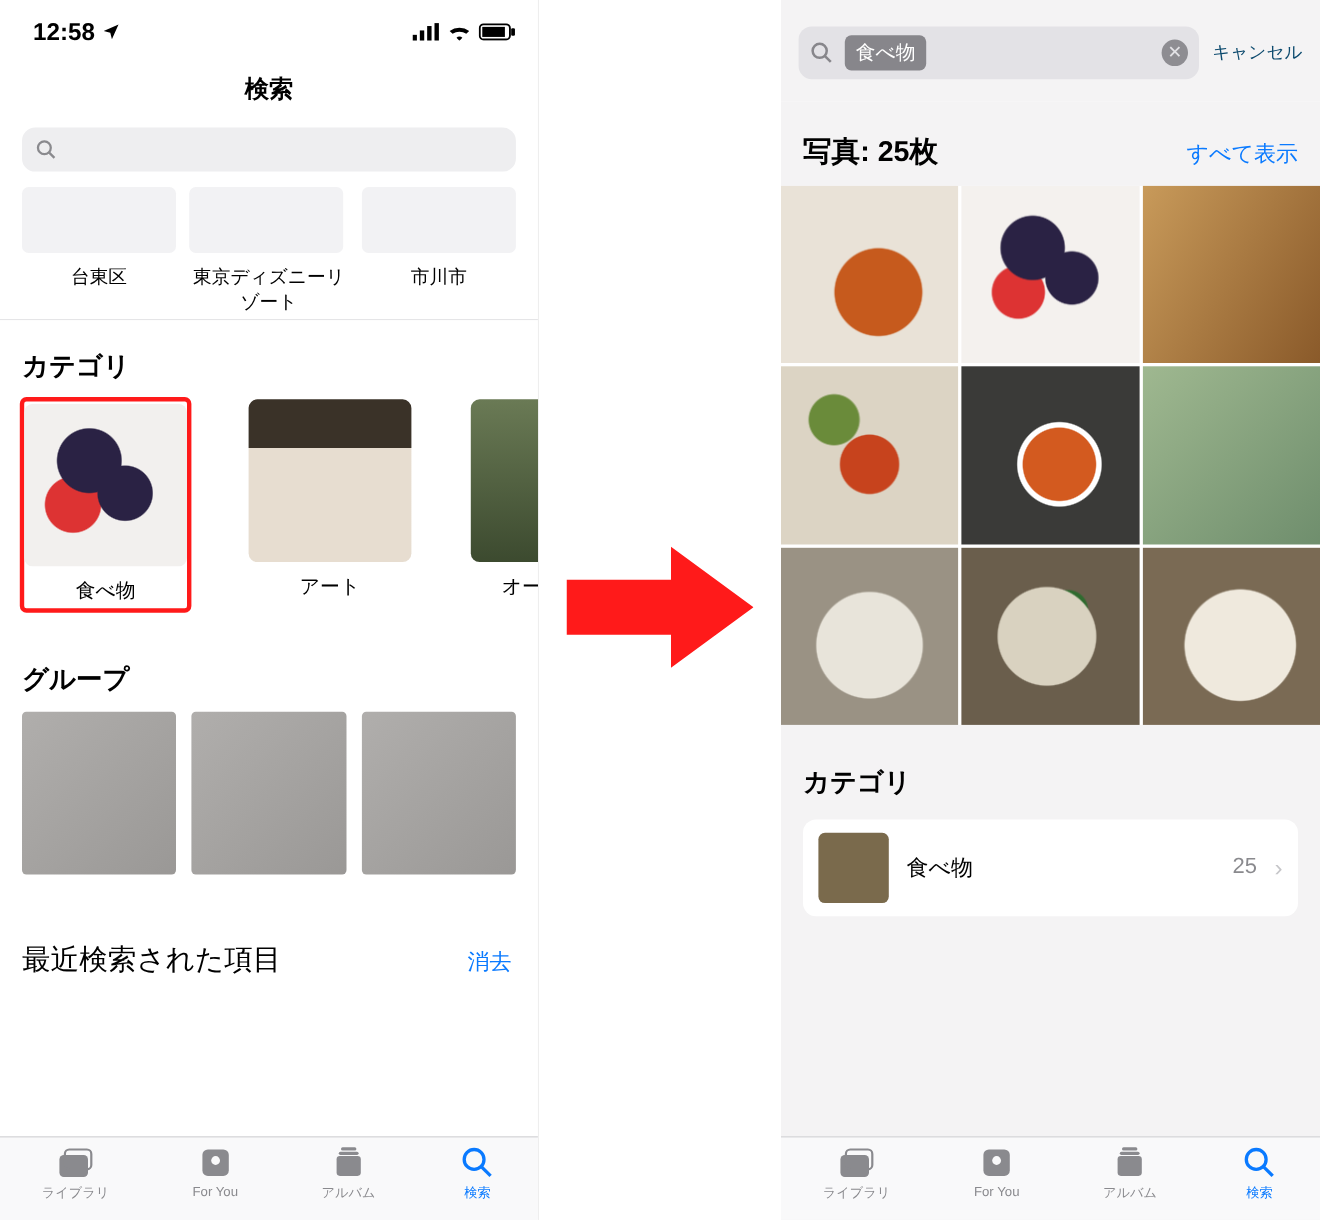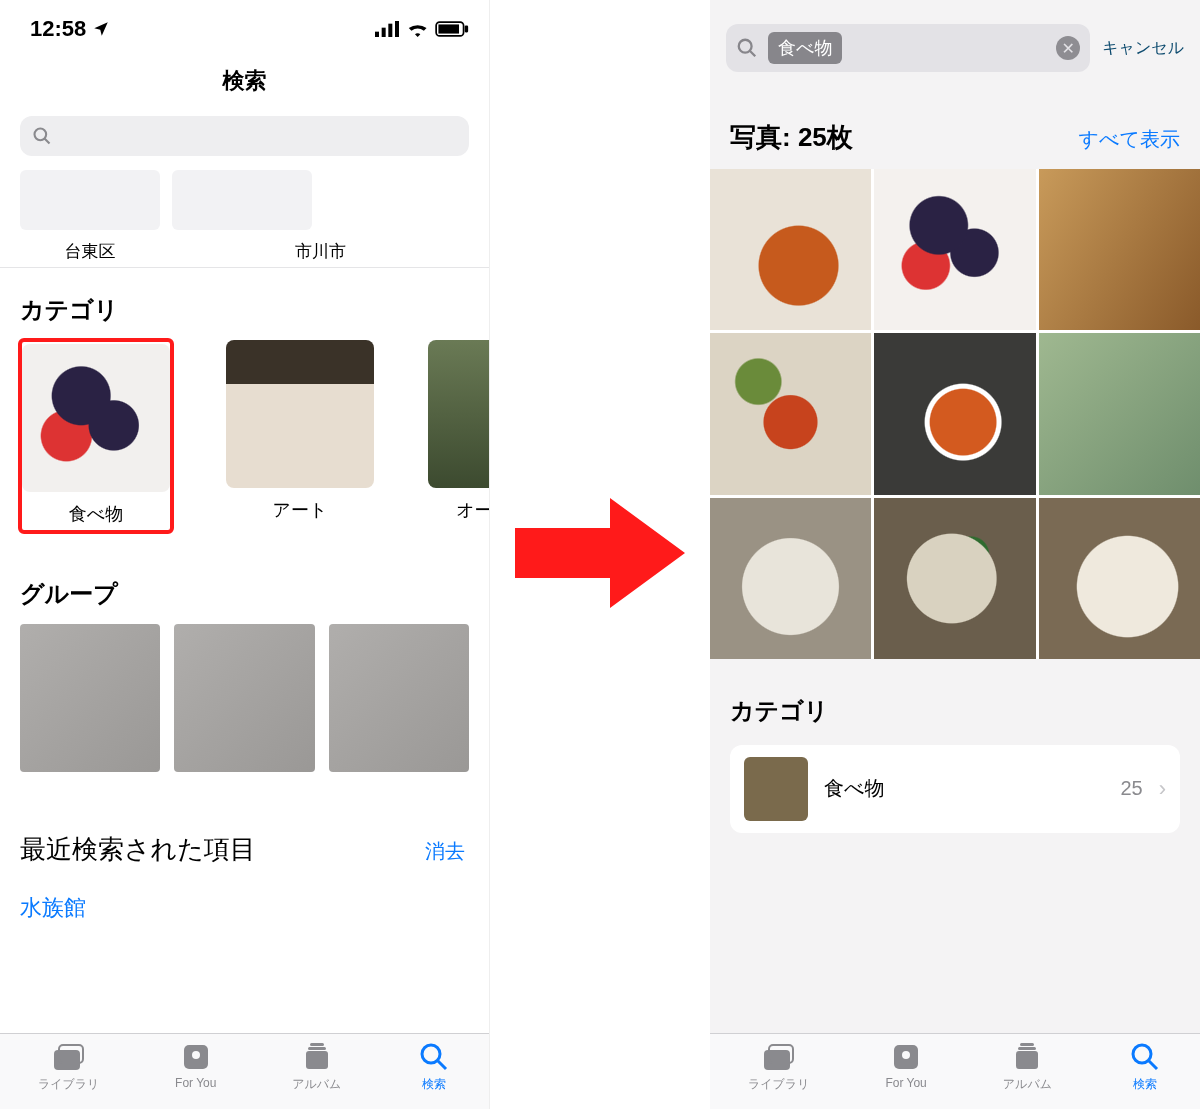--- a/index.html
+++ b/index.html
@@ -251,20 +251,24 @@
       </svg>
   </div>
 
   <div class="loc-row">
     <div class="loc-item">
       <div class="loc-thumb"></div>
       <div>台東区</div>
     </div>
     <div class="loc-item">
       <div class="loc-thumb"></div>
+      <div>東京ディズニーリゾート</div>
+    </div>
+    <div class="loc-item">
+      <div class="loc-thumb"></div>
       <div>市川市</div>
     </div>
   </div>
 
   <div class="section-title">カテゴリ</div>
   <div class="cat-row">
     <div class="cat-item highlight">
       <div class="cat-thumb food1"></div>
       <div>食べ物</div>
     </div>
@@ -282,21 +286,20 @@
   <div class="group-row">
     <div class="group-thumb"></div>
     <div class="group-thumb"></div>
     <div class="group-thumb"></div>
   </div>
 
   <div class="recent-header">
     <span class="t">最近検索された項目</span>
     <span class="link-blue">消去</span>
   </div>
-  <div class="recent-item">水族館</div>
 
   <div class="tab-bar">
     <div class="tab">
       <svg viewBox="0 0 34 30" fill="currentColor">
           <rect x="2" y="8" width="26" height="20" rx="4"></rect>
           <rect x="7" y="3" width="24" height="18" rx="4" fill="none" stroke="currentColor" stroke-width="2"></rect>
         </svg>
       <span>ライブラリ</span>
     </div>
     <div class="tab">

